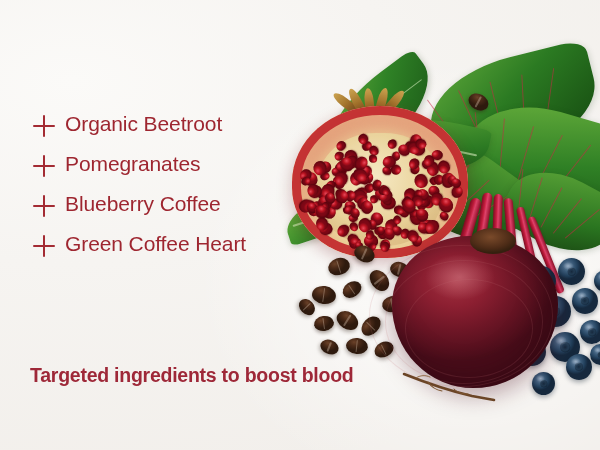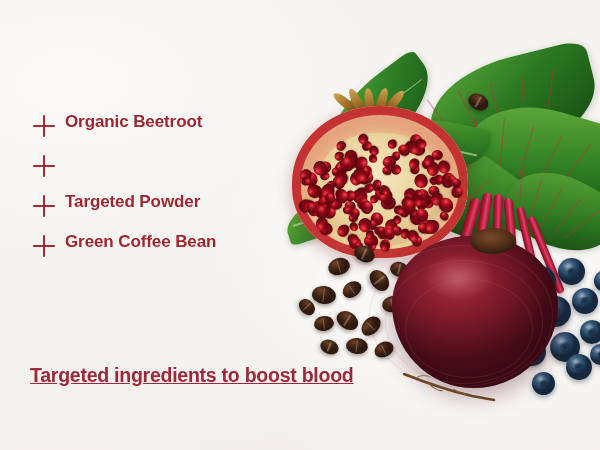--- a/index.html
+++ b/index.html
@@ -70,39 +70,39 @@
   .plus-icon::before {
     left: 0; top: 10px; width: 22px; height: 2.4px;
   }
   .plus-icon::after {
     left: 9.8px; top: 0; width: 2.4px; height: 22px;
   }
   .bullet-label {
     position: absolute;
     left: 34px;
     top: 6px;
-    font-size: 17px;
-    font-weight: bold;
+    font-size: 21px;
+    font-weight: normal;
     color: #9e2630;
     letter-spacing: -0.1px;
     white-space: nowrap;
   }
 
   .caption {
     position: absolute;
     left: 30px;
     top: 362px;
     width: 390px;
     font-size: 19.5px;
     font-weight: bold;
     line-height: 27px;
     color: #9e2838;
     letter-spacing: -0.25px;
   }
-  .caption .ln { display: block; text-decoration: underline; }
+  .caption .ln { display: block; }
 
   
   .photo {
     position: absolute;
     left: 250px;
     top: 0;
     width: 350px;
     height: 450px;
   }
   .photo > * { position: absolute; }
@@ -646,30 +646,31 @@
 
   <div class="bullets">
 
     <div class="bullet-row">
       <span class="plus-icon"></span>
       <span class="bullet-label">Organic Beetroot</span>
     </div>
 
     <div class="bullet-row">
       <span class="plus-icon"></span>
+      <span class="bullet-label">Pomegranates</span>
     </div>
 
     <div class="bullet-row">
       <span class="plus-icon"></span>
-      <span class="bullet-label">Targeted Powder</span>
+      <span class="bullet-label">Blueberry Coffee</span>
     </div>
 
     <div class="bullet-row">
       <span class="plus-icon"></span>
-      <span class="bullet-label">Green Coffee Bean</span>
+      <span class="bullet-label">Green Coffee Heart</span>
     </div>
 
   </div>
 
   <div class="caption">
     <span class="ln">Targeted ingredients to boost blood</span>
   </div>
 
 </div>
 

